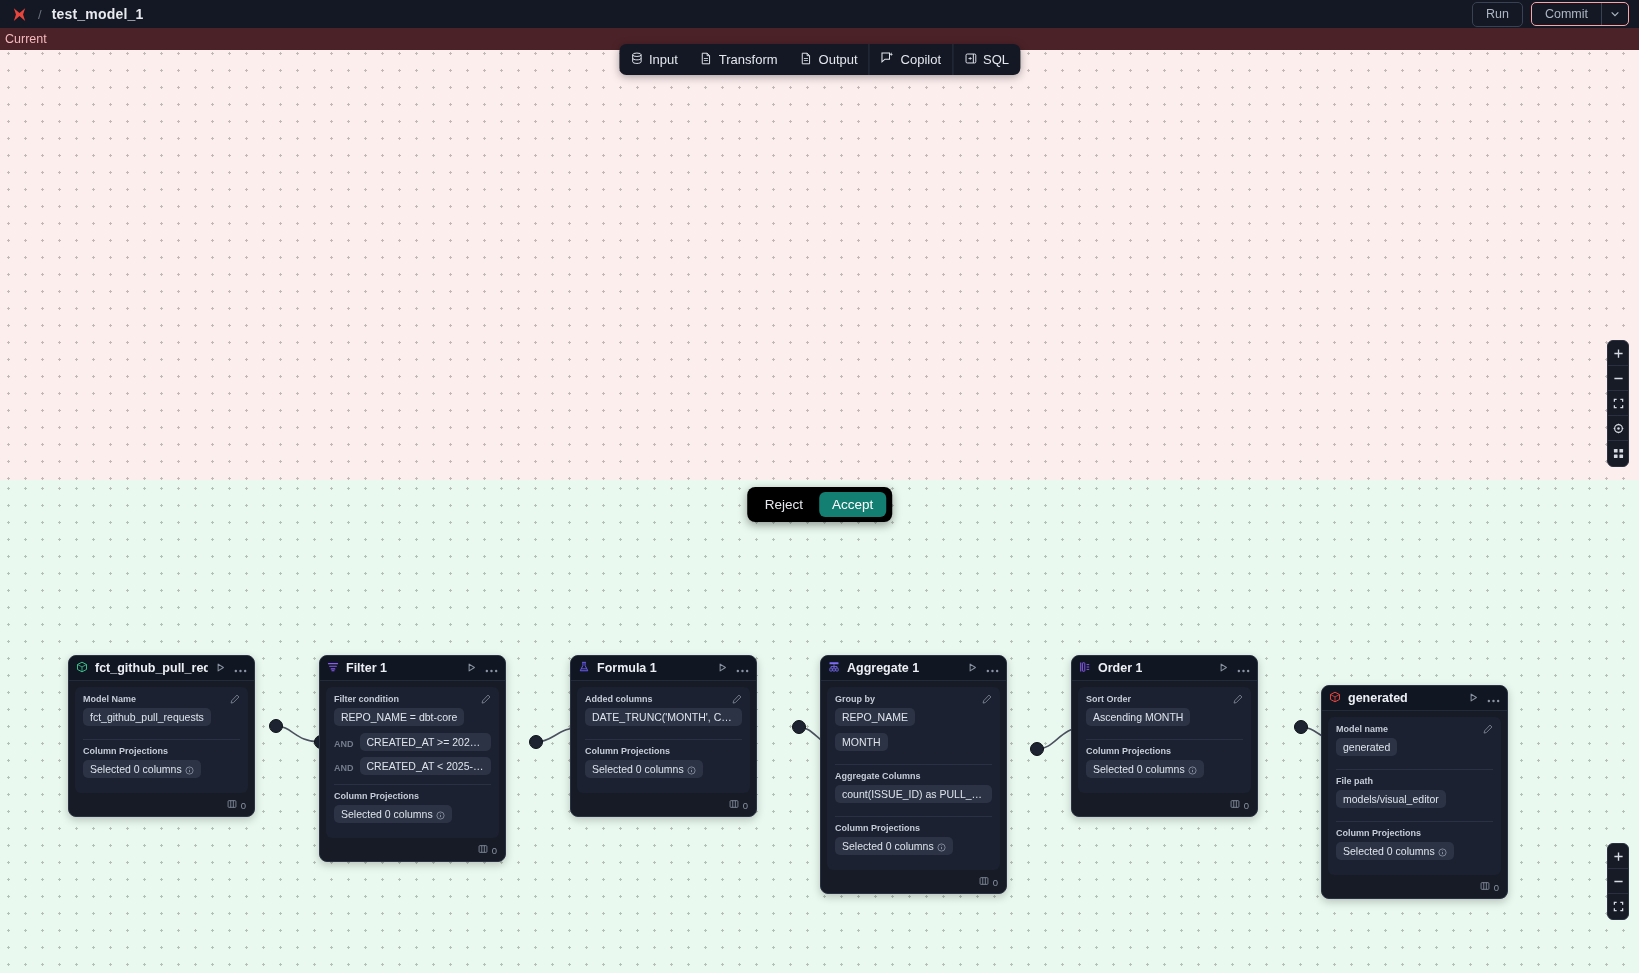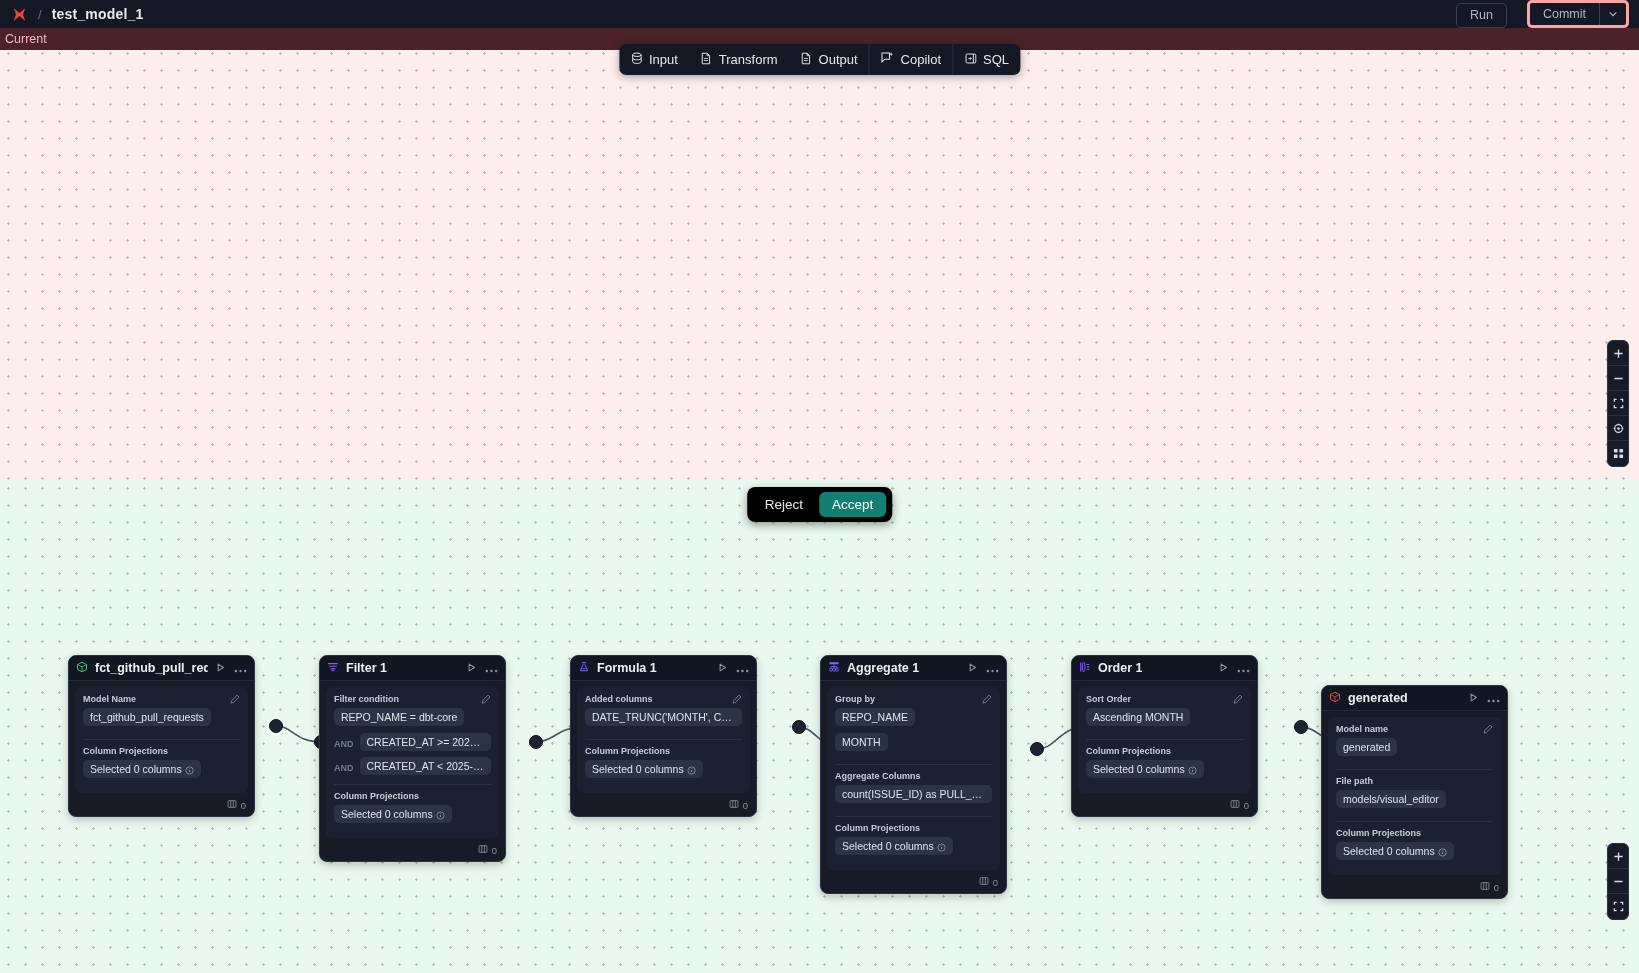--- a/index.html
+++ b/index.html
@@ -12,27 +12,27 @@
 
   
   .topbar {
     position: absolute; top: 0; left: 0; width: 1639px; height: 28px;
     background: #141824; display: flex; align-items: center;
     padding: 0 10px; z-index: 60;
   }
   .logo-x { width: 18px; height: 18px; display:flex; align-items:center; justify-content:center; }
   .brand-sep { color: #6b7280; font-size: 13px; margin: 0 10px; }
   .model-title { color: #e8eaee; font-size: 14px; font-weight: bold; letter-spacing: .2px; }
-  .topbar-right { margin-left: auto; display: flex; align-items: flex-end; gap: 20px; }
+  .topbar-right { margin-left: auto; display: flex; align-items: center; gap: 8px; }
   .btn-outline {
     border: 1px solid #3a4152; color: #aeb6c4; background: transparent;
     font-size: 12.5px; border-radius: 5px; padding: 4px 13px; line-height: 1.2;
     font-family: "Liberation Sans", sans-serif;
   }
-  .commit-group { display: flex; align-items: stretch; border: 3px solid #fca5a5; border-radius: 5px; overflow: hidden; }
+  .commit-group { display: flex; align-items: stretch; border: 1px solid #fca5a5; border-radius: 5px; overflow: hidden; }
   .commit-group > div { color: #aeb6c4; font-size: 12.5px; padding: 4px 13px; }
   .commit-caret { border-left: 1px solid #3a4152; padding: 4px 8px !important; display:flex; align-items:center; }
 
   
   .pane { position: absolute; left: 0; width: 1639px; overflow: hidden; }
   .pane-current { top: 28px; height: 548px; background: #fdeeee; }
   .pane-new     { top: 480px; height: 493px; background: #e9f9ef; }
   .dots {
     position: absolute; inset: 0;
     background-image: radial-gradient(circle, rgba(60,60,60,.30) 1px, transparent 1.1px);

